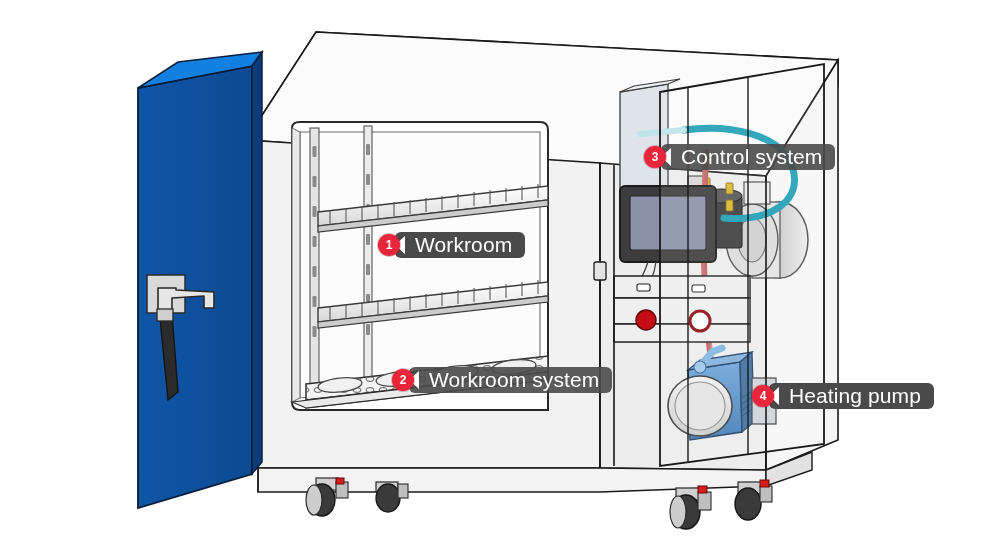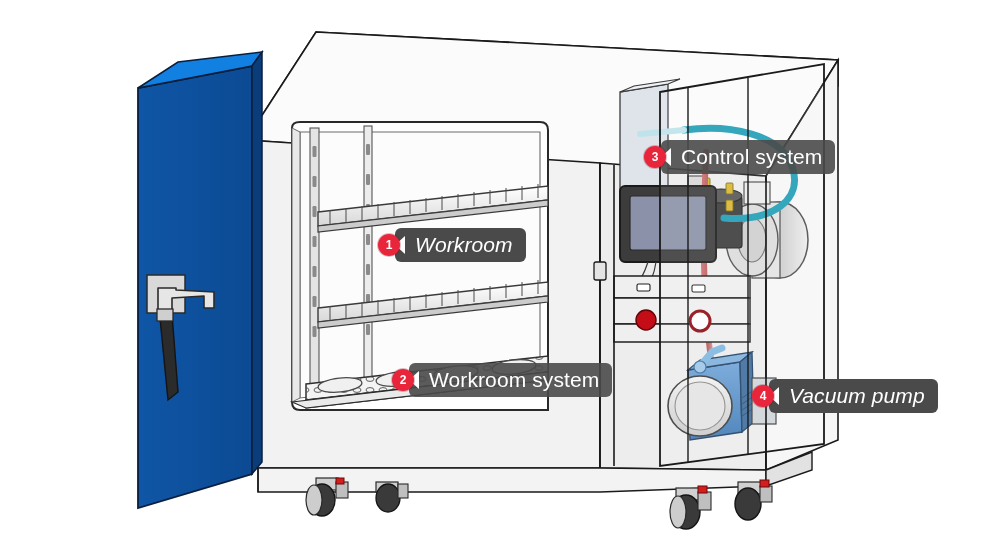--- a/index.html
+++ b/index.html
@@ -8,25 +8,25 @@
   #stage{position:relative;width:1000px;height:550px;background:#ffffff;}
   #art{position:absolute;left:0;top:0;width:1000px;height:550px;}
 
   
   .callout{position:absolute;display:flex;align-items:center;height:34px;
            pointer-events:auto;}
   .badge{width:22px;height:22px;border-radius:50%;
          background:#e8253a;color:#fff;font-size:12px;font-weight:700;
          display:flex;align-items:center;justify-content:center;
          line-height:1;z-index:3;box-shadow:0 0 0 1px rgba(120,0,10,.25);}
-  .bar{position:relative;margin-left:-5px;height:34px;display:flex;
+  .bar{position:relative;margin-left:-5px;height:26px;display:flex;
        align-items:center;padding:0 13px 0 20px;border-radius:6px;
        background:rgba(74,74,74,0.90);color:#ffffff;
        font-size:21px;letter-spacing:.1px;white-space:nowrap;z-index:2;}
-  .bar.solid{background:#4a4a4a;font-style:italic;}
+  .bar.solid{background:#4a4a4a;}
   .bar::before{content:"";position:absolute;left:-1px;top:50%;
        transform:translateY(-50%);
        border-top:8px solid transparent;border-bottom:8px solid transparent;
        border-left:9px solid #ffffff;
        filter:none;}
   
   .bar::before{border-left-color:transparent;}
   .notch{position:absolute;left:0px;top:50%;transform:translateY(-50%);
          width:10px;height:18px;z-index:4;pointer-events:none;}
 </style>
@@ -333,17 +333,17 @@
       <span>Control system</span>
     </div>
   </div>
 
   <div class="callout" id="co3" style="left: 752px; top: 379px;">
     <div class="badge">4</div>
     <div class="bar solid">
       <svg class="notch" viewBox="0 0 10 18">
         <polygon points="10,0 10,18 0,9" fill="#ffffff"></polygon>
       </svg>
-      <span>Vacuum pump</span>
+      <span>Heating pump</span>
     </div>
   </div>
 
 </div>
 
 </body></html>

